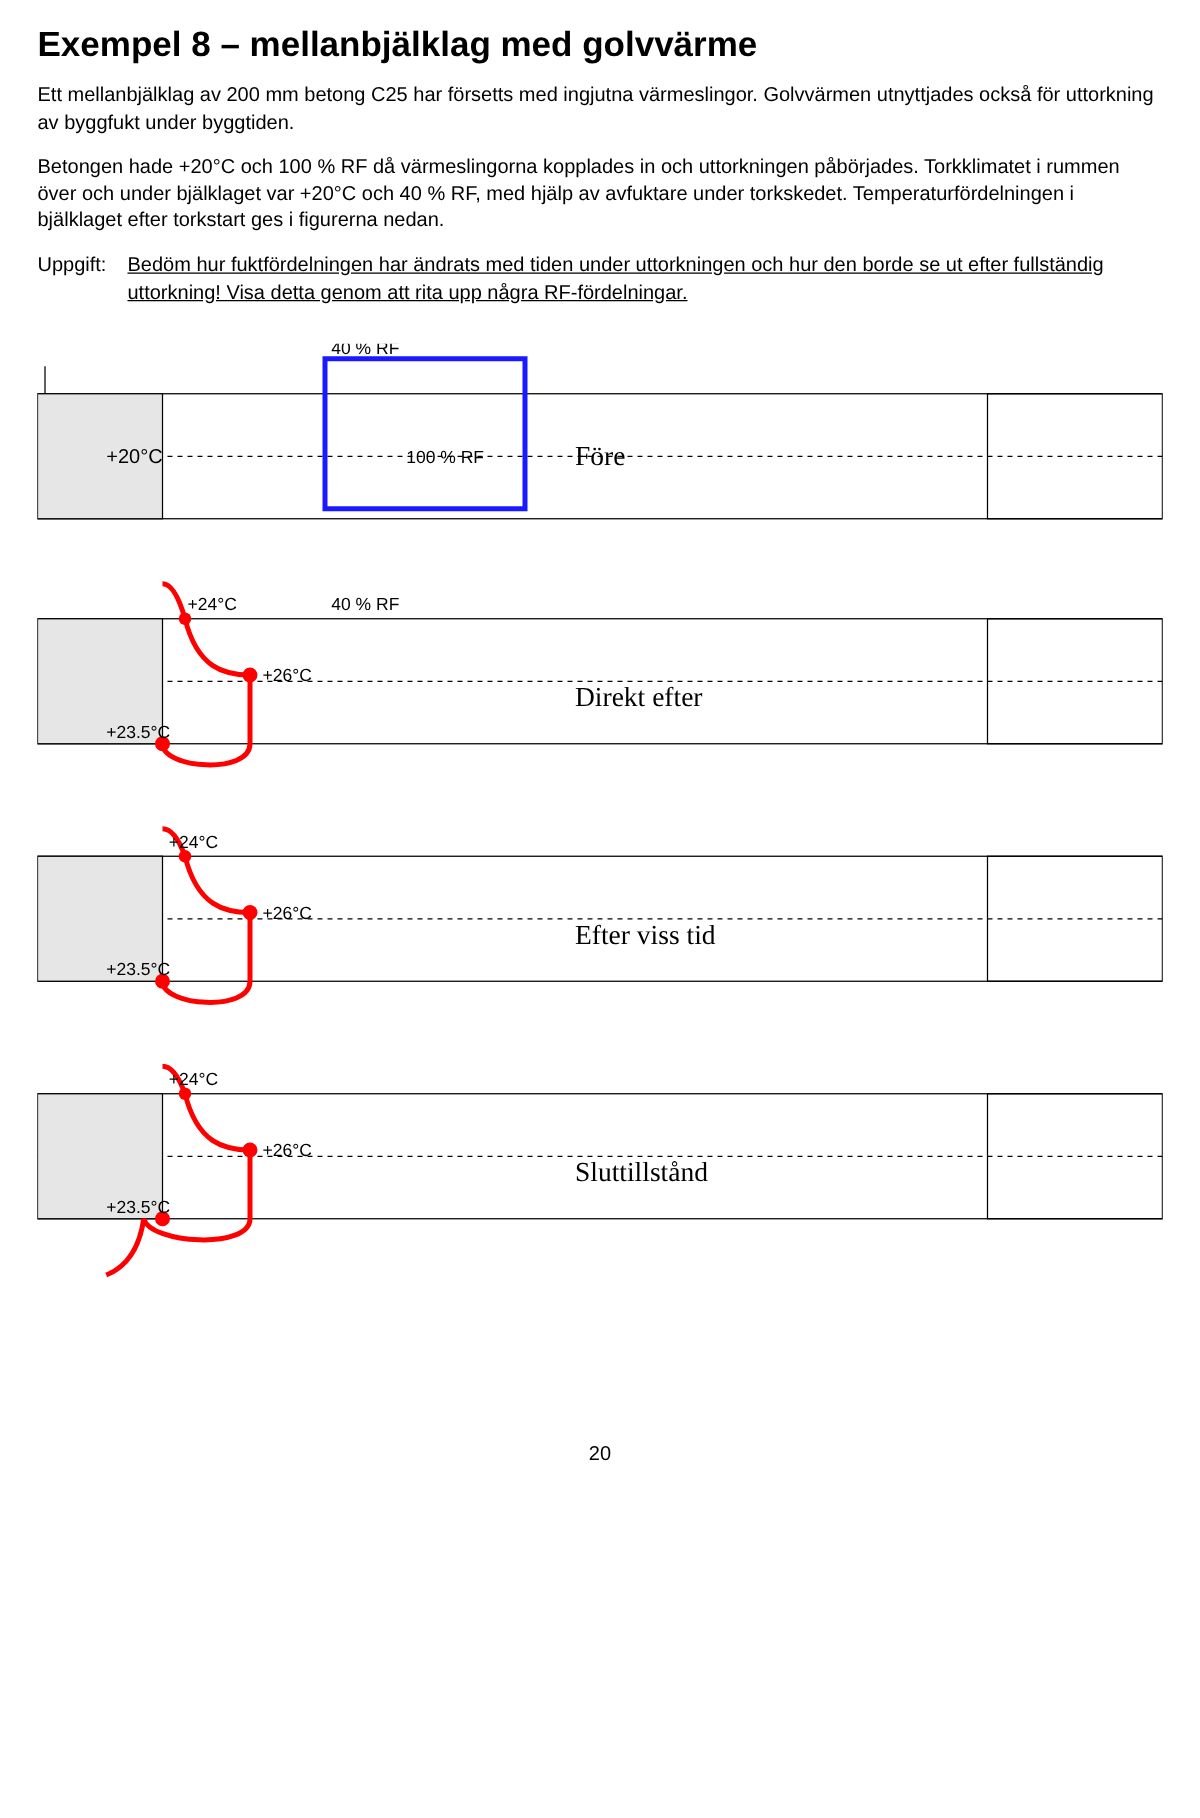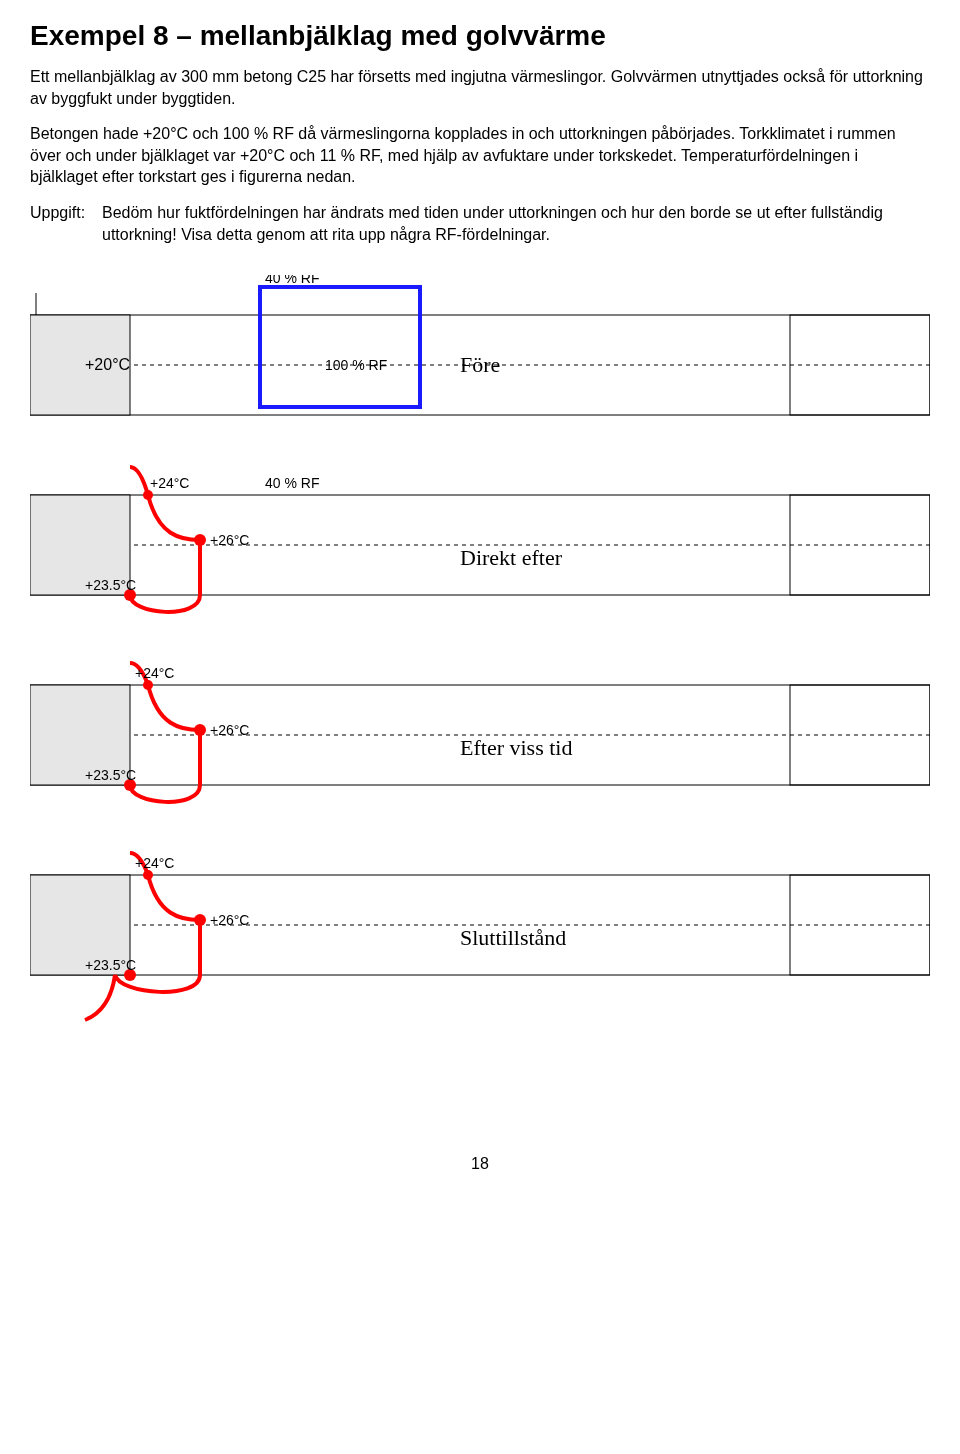--- a/index.html
+++ b/index.html
@@ -16,20 +16,21 @@
       margin: 0 0 14px 0;
     }
     p {
       font-size: 16px;
       line-height: 1.35;
       margin: 0 0 14px 0;
     }
     .hanging{
       padding-left:72px;
       text-indent:-72px;
+      text-decoration:underline;
     }
     .hanging .label{
       display:inline-block;
       width:72px;
       text-indent:0;
     }
     .diagrams{
       margin-top:30px;
     }
     svg{ display:block;}
@@ -37,23 +38,23 @@
       text-align:center;
       font-size:16px;
       margin-top:50px;
     }
   </style>
 </head>
 <body>
 
 <h1>Exempel 8 – mellanbjälklag med golvvärme</h1>
 
-<p>Ett mellanbjälklag av 300 mm betong C25 har försetts med ingjutna värmeslingor. Golvvärmen utnyttjades också för uttorkning av byggfukt under byggtiden.</p>
+<p>Ett mellanbjälklag av 200 mm betong C25 har försetts med ingjutna värmeslingor. Golvvärmen utnyttjades också för uttorkning av byggfukt under byggtiden.</p>
 
-<p>Betongen hade +20°C och 100 % RF då värmeslingorna kopplades in och uttorkningen påbörjades. Torkklimatet i rummen över och under bjälklaget var +20°C och 11 % RF, med hjälp av avfuktare under torkskedet. Temperaturfördelningen i bjälklaget efter torkstart ges i figurerna nedan.</p>
+<p>Betongen hade +20°C och 100 % RF då värmeslingorna kopplades in och uttorkningen påbörjades. Torkklimatet i rummen över och under bjälklaget var +20°C och 40 % RF, med hjälp av avfuktare under torkskedet. Temperaturfördelningen i bjälklaget efter torkstart ges i figurerna nedan.</p>
 
 <p class="hanging">
   <span class="label">Uppgift:</span><span>Bedöm hur fuktfördelningen har ändrats med tiden under uttorkningen och hur den borde se ut efter fullständig uttorkning! Visa detta genom att rita upp några RF-fördelningar.</span>
 </p>
 
 <div class="diagrams">
 
 <svg viewBox="0 0 900 830" width="100%">
 
   <g>
@@ -124,13 +125,13 @@
     <circle cx="118" cy="10" r="5" fill="#ff0000"></circle>
     <text x="105" y="3" font-size="14">+24°C</text>
     <text x="180" y="60" font-size="14">+26°C</text>
     <text x="55" y="105" font-size="14">+23.5°C</text>
     <text x="430" y="80" font-size="22" font-family="'Times New Roman',serif">Sluttillstånd</text>
   </g>
 
 </svg>
 </div>
 
-<div class="page-num">18</div>
+<div class="page-num">20</div>
 
 </body></html>

